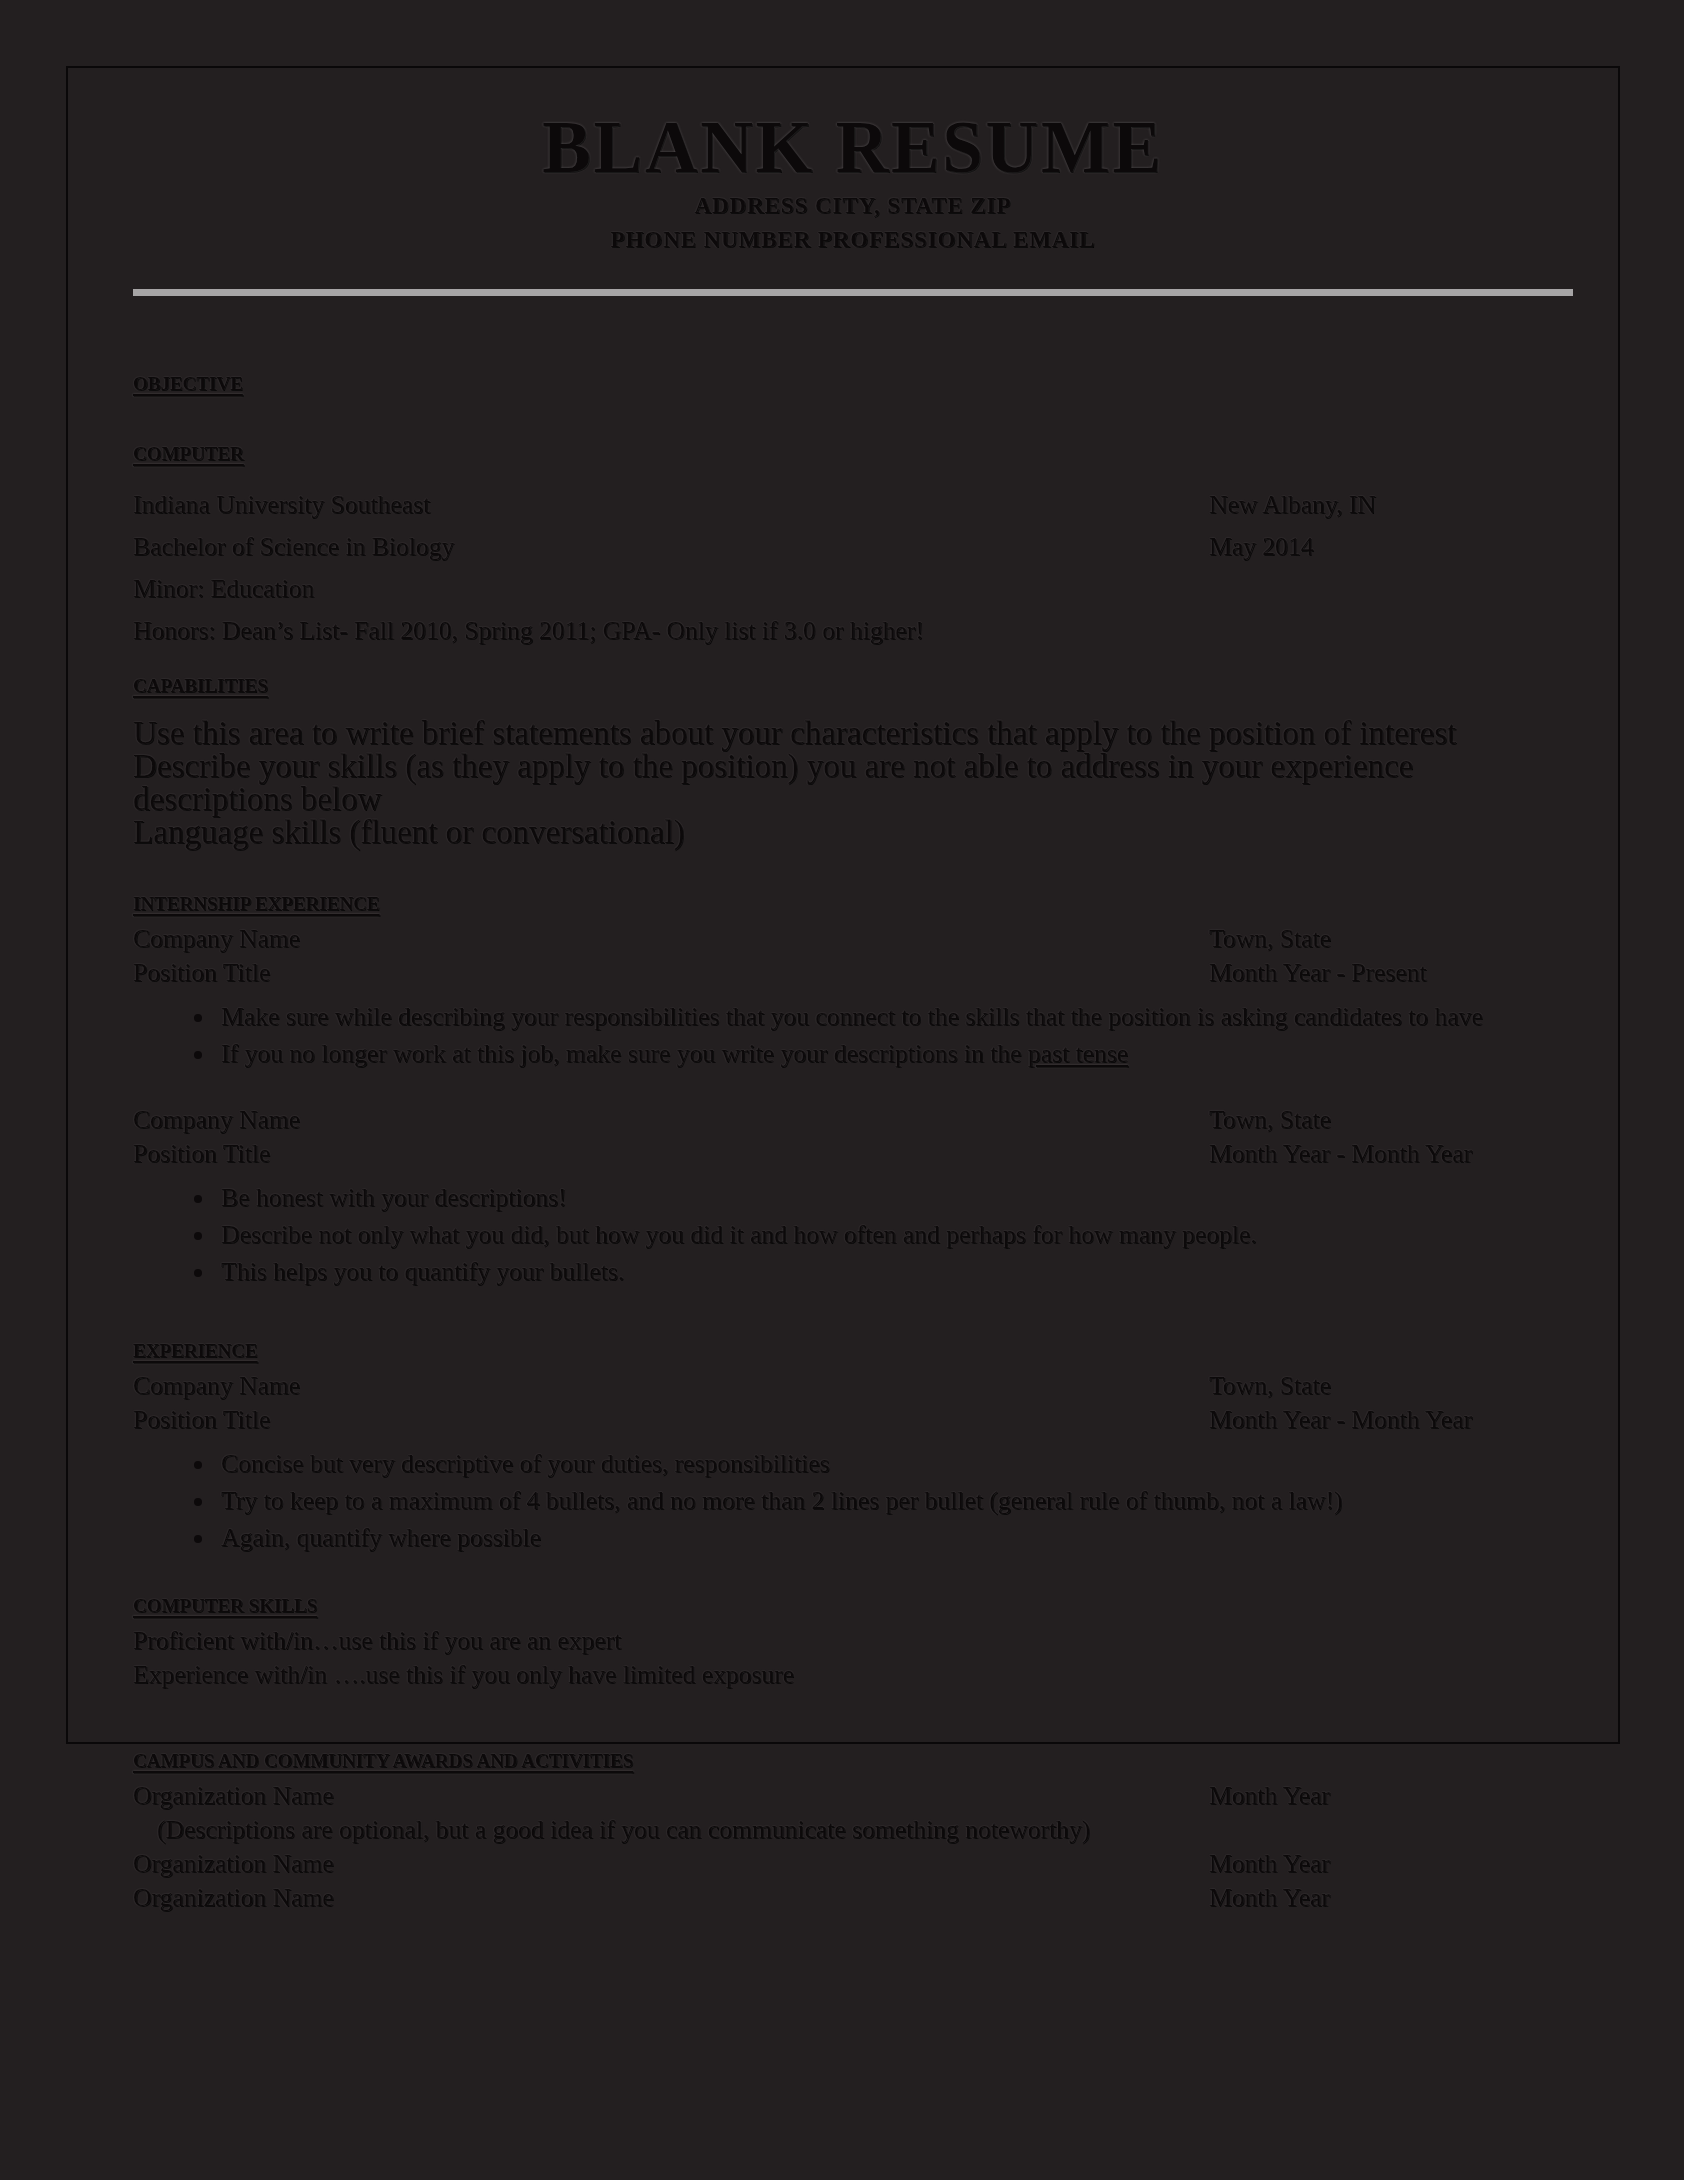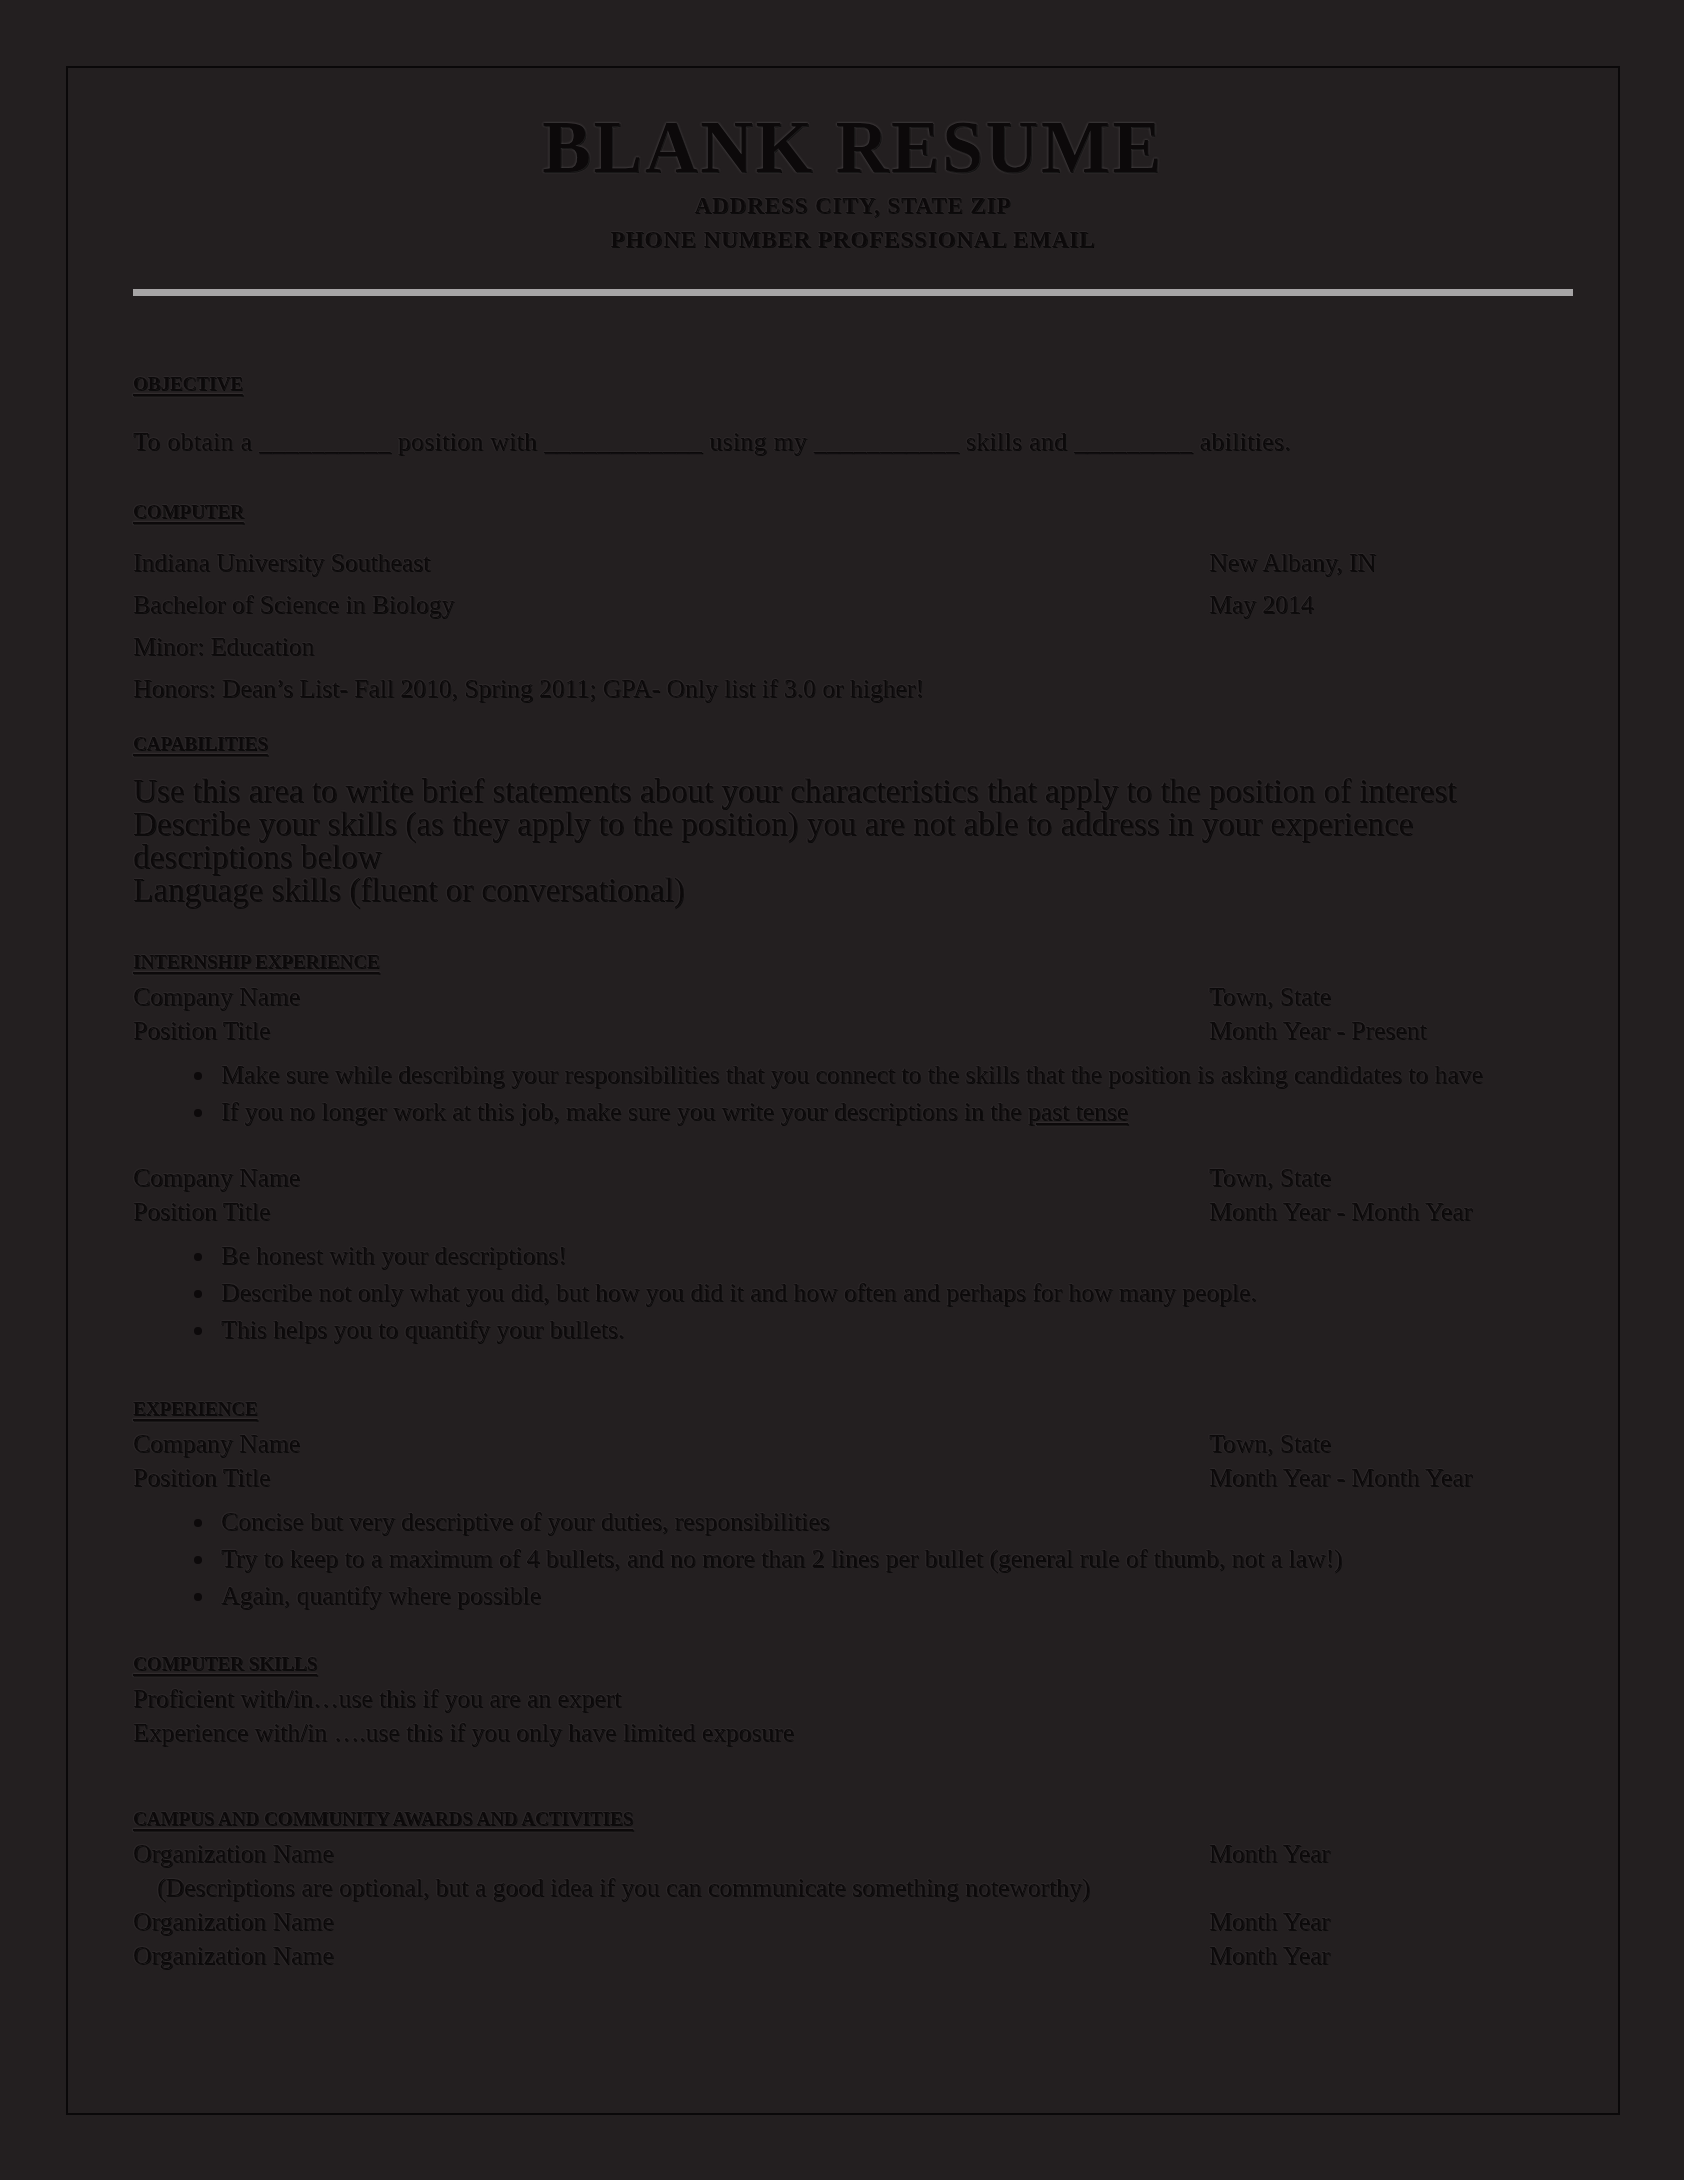--- a/index.html
+++ b/index.html
@@ -13,21 +13,21 @@
   html, body {
     width: 1685px; height: 2181px;
     background: var(--background);
     font-family: "Liberation Serif", "DejaVu Serif", serif;
     color: var(--text);
     overflow: hidden;
   }
   .page {
     position: absolute;
     left: 66px; top: 66px;
-    width: 1554px; height: 2049px;
+    width: 1554px; height: 1678px;
     border: 2.6px solid var(--border);
     background: var(--background);
     padding: 0 45px 0 65px;
   }
   .ghost { text-shadow: 0 0 1.7px var(--halo), 0.9px 0.9px 0 rgba(0,0,0,0.9); }
   .title {
     margin-top: 41px;
     text-align: center;
     font-size: 73px;
     line-height: 78px;
@@ -85,21 +85,20 @@
 
 <div class="page">
 
   <div class="title ghost">BLANK RESUME</div>
   <div class="subtitle first ghost">ADDRESS CITY, STATE ZIP</div>
   <div class="subtitle ghost">PHONE NUMBER PROFESSIONAL EMAIL</div>
 
   <div class="rule"></div>
 
   <div class="section-heading h-objective ghost">OBJECTIVE</div>
-  <div class="objective-sentence ghost">To obtain a __________ position with ____________ using my ___________ skills and _________ abilities.</div>
 
   <div class="section-heading h-education ghost">COMPUTER</div>
   <div class="edu-rows">
     <div class="row">
       <span class="left ghost">Indiana University Southeast</span>
       <span class="right ghost">New Albany, IN</span>
     </div>
     <div class="row">
       <span class="left ghost">Bachelor of Science in Biology</span>
       <span class="right ghost">May 2014</span>

